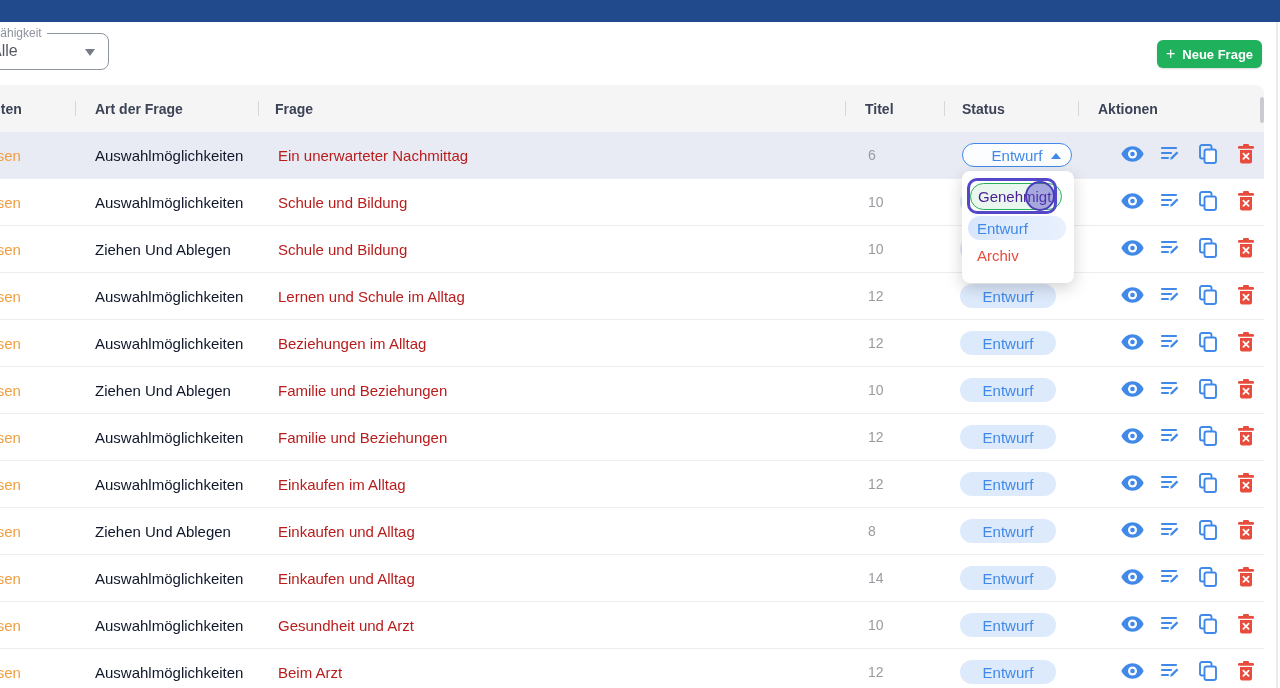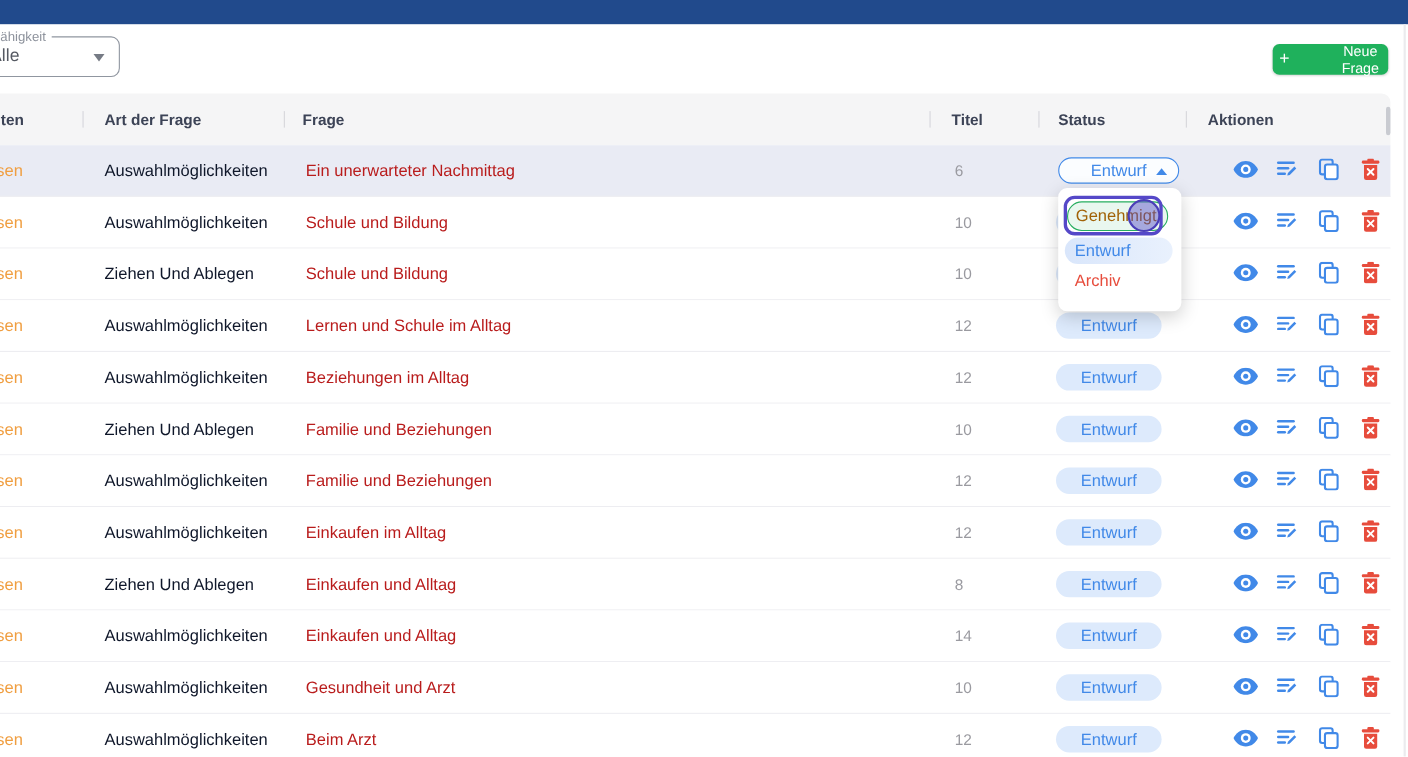--- a/index.html
+++ b/index.html
@@ -20,21 +20,21 @@
   .filter-field .caret-down{position:absolute;right:13px;top:15px;width:0;height:0;
     border-left:5.5px solid transparent;border-right:5.5px solid transparent;
     border-top:7px solid #767b85;}
 
   
   .btn-new{position:absolute;left:1157px;top:40px;width:105px;height:28px;
     background:#1fb15c;border:none;border-radius:6px;color:#fff;
     display:flex;align-items:center;justify-content:center;gap:7px;cursor:pointer;
     font-family:inherit;box-shadow:0 1px 2px rgba(0,0,0,.15);}
   .btn-new .plus{font-size:16px;font-weight:400;line-height:1;margin-top:-1px;}
-  .btn-new .lbl{font-size:13px;font-weight:400;margin-left:38px;}
+  .btn-new .lbl{font-size:13px;font-weight:700;}
 
   
   .qtable{position:absolute;left:-160px;top:85px;width:1424px;}
   .trow,.thead{display:grid;grid-template-columns:235px 183px 587px 99px 134px 186px;
     align-items:center;height:47px;background:#fff;}
   .thead{background:#f5f5f6;border-radius:8px 8px 0 0;}
   .thead .cell{position:relative;font-size:14px;font-weight:700;color:#3c4356;height:100%;
     display:flex;align-items:center;}
   .thead .cell:not(:first-child)::before{content:"";position:absolute;left:0;top:16px;
     width:1px;height:15px;background:#d6d6db;}
@@ -65,21 +65,21 @@
   
   .actions{display:flex;align-items:center;gap:14px;padding-left:22px;}
   .icon-btn{width:24px;height:24px;border:none;background:transparent;padding:0;
     display:flex;align-items:center;justify-content:center;cursor:pointer;}
 
   
   .status-menu{position:absolute;left:962px;top:171px;width:112px;height:112px;
     background:#fff;border-radius:8px;box-shadow:0 5px 16px rgba(0,0,0,.18);z-index:10;}
   .opt-approved{position:absolute;left:8px;top:12px;width:92px;height:27px;
     background:#e9f7ef;border:1.5px solid #27ae60;border-radius:14px;
-    color:#a16207;font-size:15px;display:flex;align-items:center;
+    color:#4c1d95;font-size:15px;display:flex;align-items:center;
     padding-left:7px;cursor:pointer;}
   .focus-ring{position:absolute;left:5px;top:7px;width:90px;height:36px;
     border:3px solid #5548c8;border-radius:10px;pointer-events:none;}
   .cursor-dot{position:absolute;left:63px;top:10px;width:30px;height:30px;
     border-radius:50%;background:rgba(85,72,200,.45);border:2.5px solid #4a3eb8;
     pointer-events:none;}
   .opt-draft{position:absolute;left:6px;top:45px;width:98px;height:24px;
     background:linear-gradient(90deg,#d9e6fb,#e9f1fd);border-radius:12px;
     color:#4189e8;font-size:15px;display:flex;align-items:center;
     padding-left:9px;cursor:pointer;}

